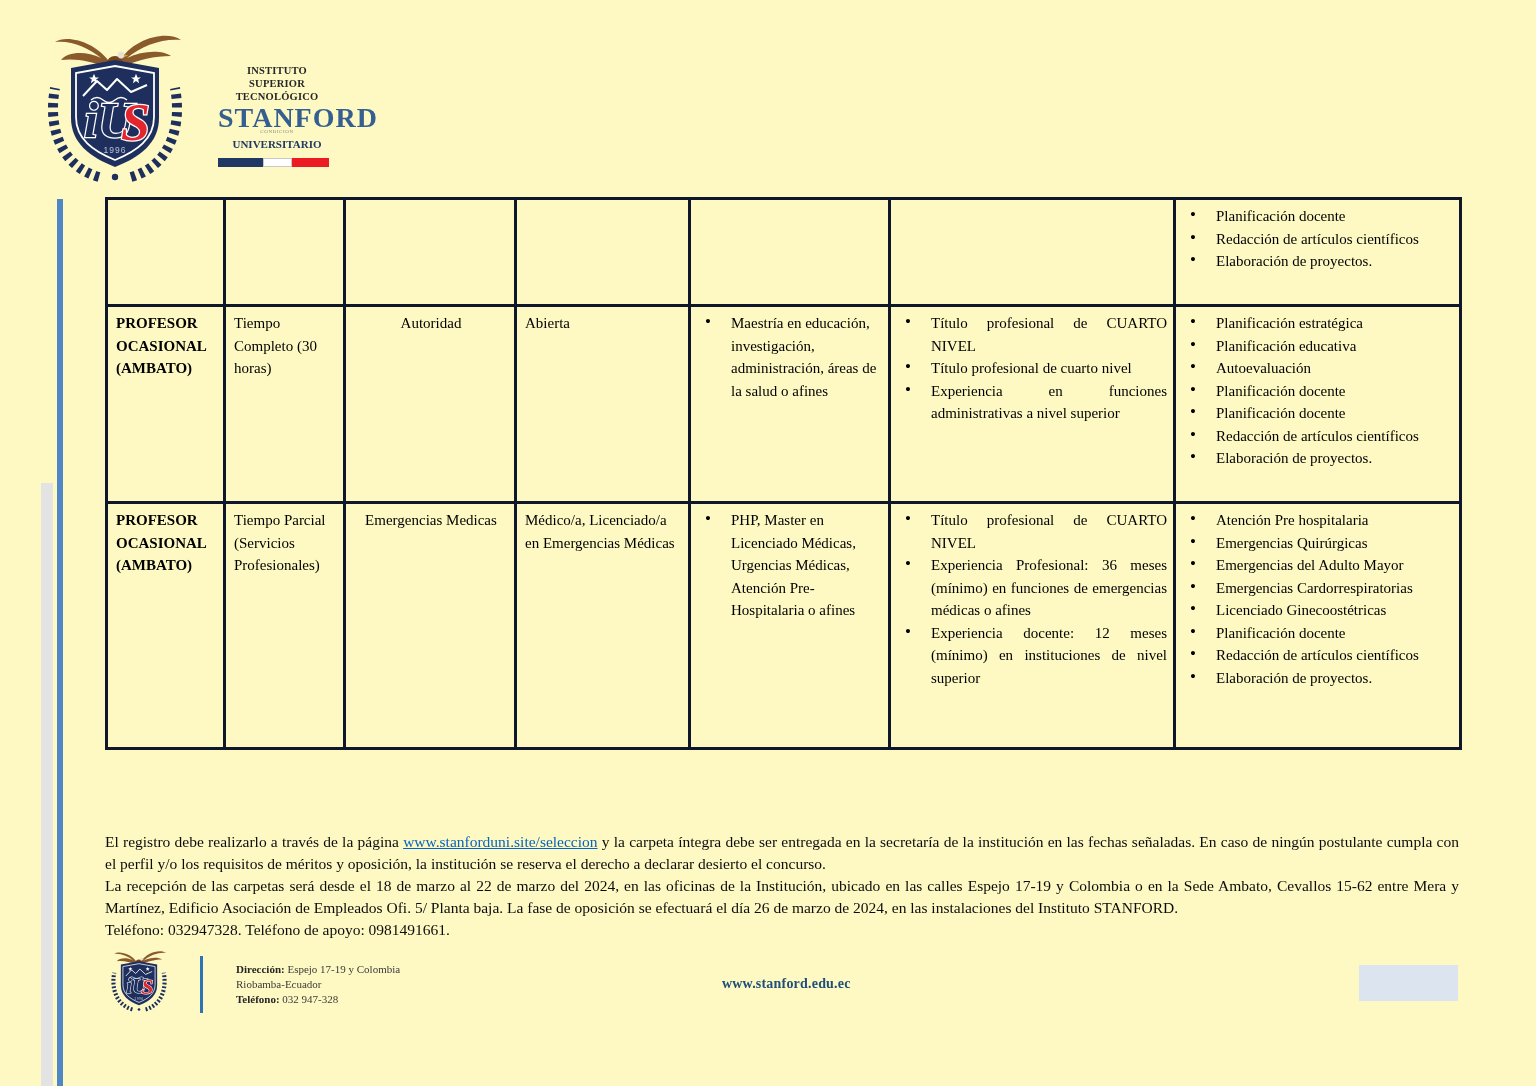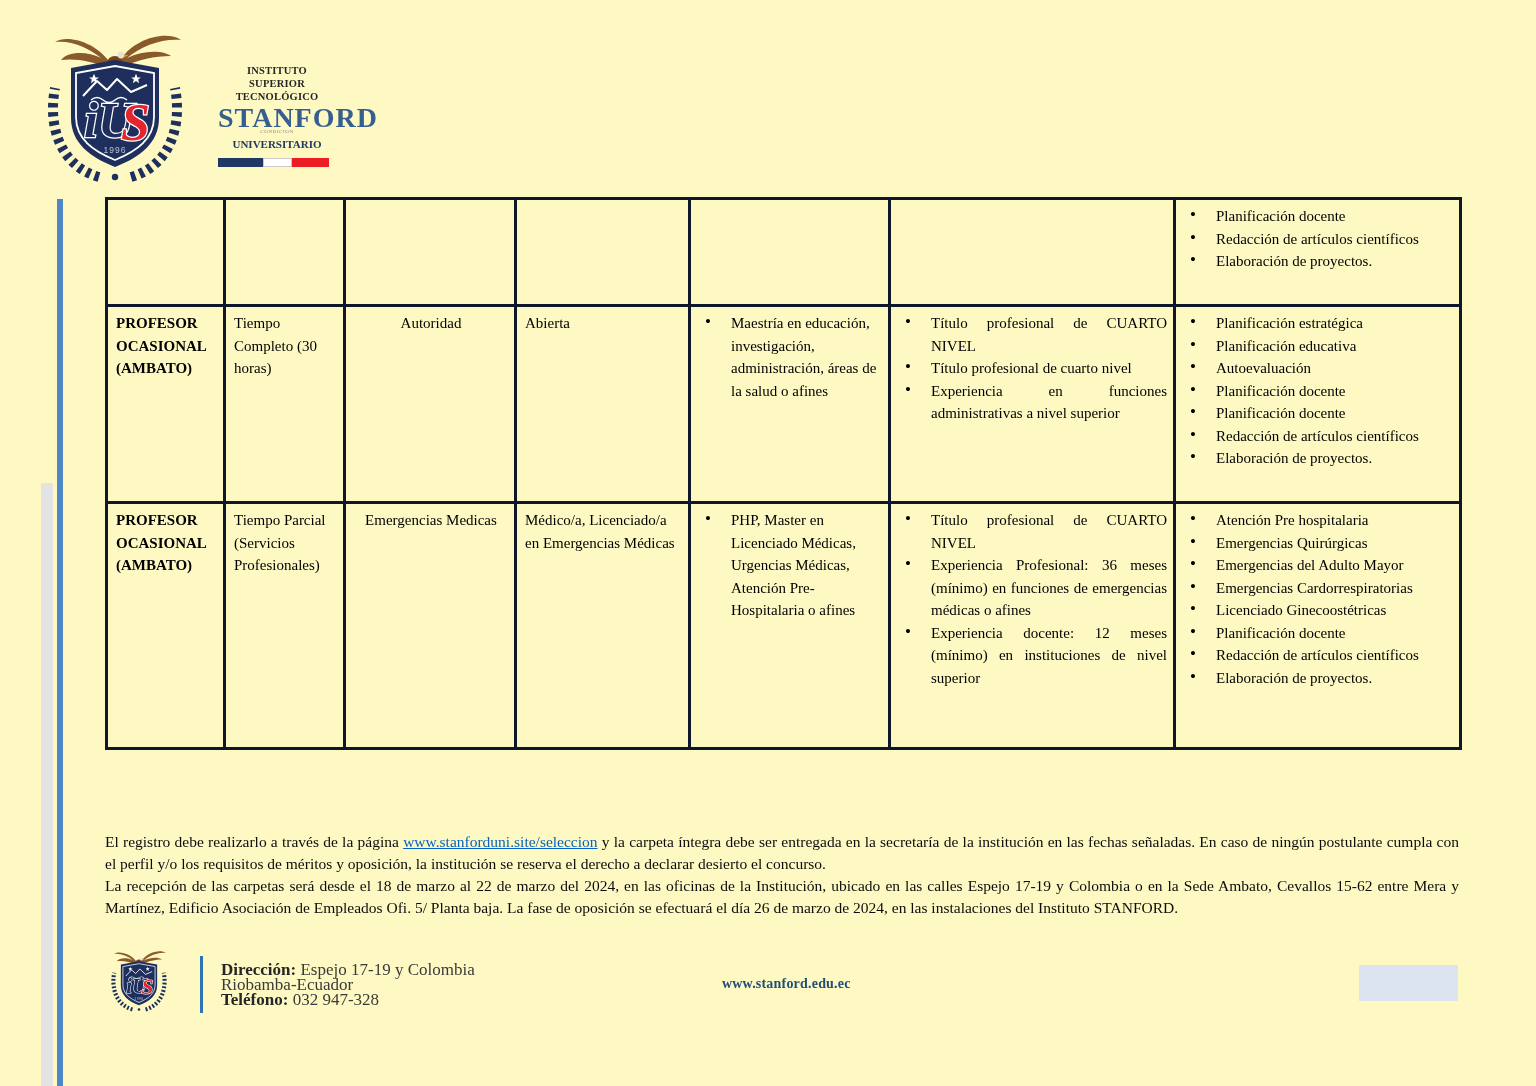--- a/index.html
+++ b/index.html
@@ -40,21 +40,21 @@
   
   .bodytext { position:absolute; left:105px; top:792px; width:1354px;
     font-size:15.5px; line-height:22px; color:#0c0c0c;margin-top:39px; }
   .bodytext p { margin:0; text-align:justify; }
   .bodytext p.nojust { text-align:left; }
   a.doc-link { color:#0563c1; text-decoration:underline; }
 
   
   .logo-footer { position:absolute; left:106px; top:950px; width:66px; height:62px; }
   .footer-divider { position:absolute; left:200px; top:956px; width:3px; height:57px; background:#2e74b5; }
-  .footer-address { position:absolute; left:221px; top:962px; font-size:17px; line-height:15px; color:#3a3a3a; }
+  .footer-address { position:absolute; left:236px; top:962px; font-size:11px; line-height:15px; color:#3a3a3a; }
   .footer-address b { color:#262626; }
   .footer-site { position:absolute; left:722px; top:976px; font-size:14px; font-weight:bold; color:#1f4e79; letter-spacing:0.2px; }
   .footer-rect { position:absolute; left:1359px; top:965px; width:99px; height:36px; background:#dce4ef; }
 </style>
 </head>
 <body>
 
 <svg width="0" height="0" style="position:absolute" aria-hidden="true">
   <defs>
     <path id="star5" d="M0,-5.2 L1.53,-1.61 L4.95,-1.61 L2.18,0.62 L3.06,4.21 L0,2.08 L-3.06,4.21 L-2.18,0.62 L-4.95,-1.61 L-1.53,-1.61 Z"></path>
@@ -191,20 +191,21 @@
               <li>Elaboración de proyectos.</li>
             </ul>
           </td>
       </tr>
     </tbody>
   </table>
 
   <div class="bodytext">
     <p><span>El registro debe realizarlo a través de la página </span><a href="#" class="doc-link">www.stanforduni.site/seleccion</a><span> y la carpeta íntegra debe ser entregada en la secretaría de la institución en las fechas señaladas. En caso de ningún postulante cumpla con el perfil y/o los requisitos de méritos y oposición, la institución se reserva el derecho a declarar desierto el concurso.</span></p>
     <p>La recepción de las carpetas será desde el 18 de marzo al 22 de marzo del 2024, en las oficinas de la Institución, ubicado en las calles Espejo 17-19 y Colombia o en la Sede Ambato, Cevallos 15-62 entre Mera y Martínez, Edificio Asociación de Empleados Ofi. 5/ Planta baja. La fase de oposición se efectuará el día 26 de marzo de 2024, en las instalaciones del Instituto STANFORD.</p>
+    <p class="nojust">Teléfono: 032947328. Teléfono de apoyo: 0981491661.</p>
   </div>
 
   <svg class="logo-footer">
       <use href="#inst-logo"></use>
     </svg>
   <div class="footer-divider"></div>
   <div class="footer-address">
     <div><b>Dirección:</b><span> Espejo 17-19 y Colombia</span></div>
     <div>Riobamba-Ecuador</div>
     <div><b>Teléfono:</b><span> 032 947-328</span></div>

